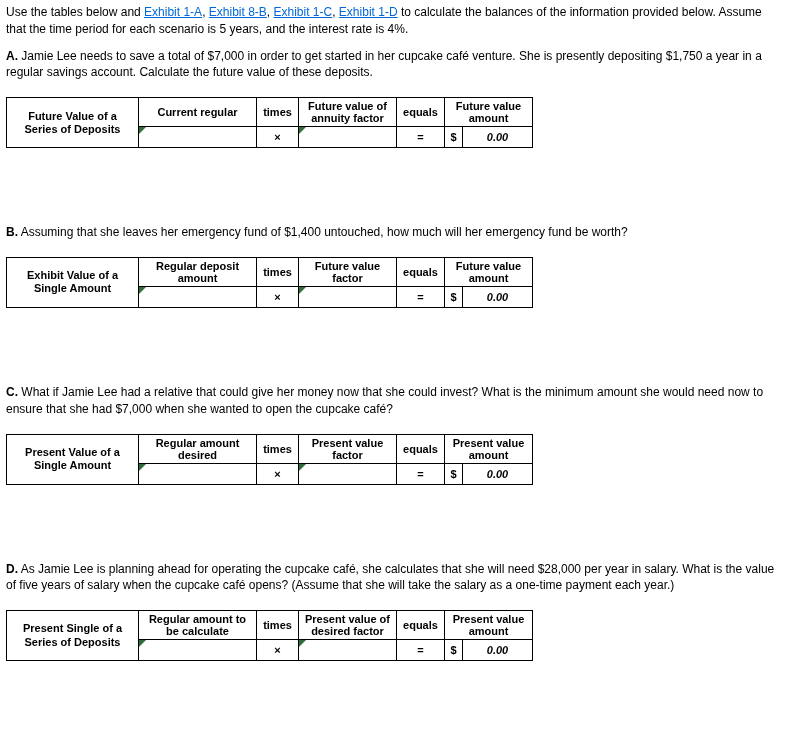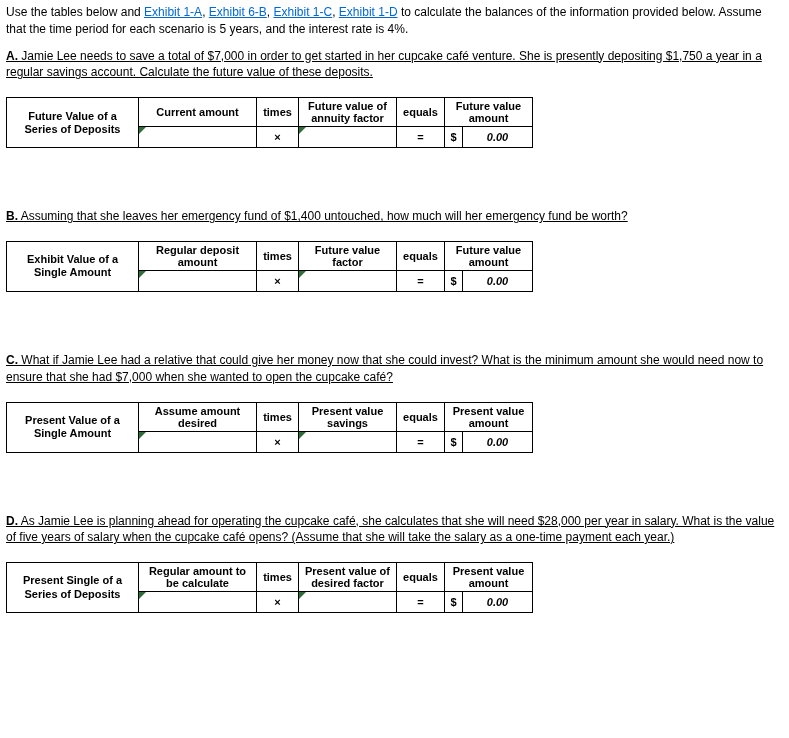--- a/index.html
+++ b/index.html
@@ -9,25 +9,25 @@
     font-family: Arial, Helvetica, sans-serif;
     font-size: 12px;
     color: #000;
     background: #fff;
     width: 789px;
   }
   .intro { line-height: 1.4; margin-bottom: 10px; }
   a.exh { color: #0068d6; text-decoration: underline; cursor: pointer; text-align: right; }
   .section-label { font-weight: bold; display: inline; }
   .section-text { display: inline; }
-  .section-block { line-height: 1.4; margin-bottom: 16px; text-decoration: underline; }
+  .section-block { line-height: 1.4; margin-bottom: 16px; }
   .gap { height: 60px; }
   table.calc {
     border-collapse: collapse;
-    margin-bottom: 0;
+    margin-bottom: 16px;
   }
   table.calc td, table.calc th {
     border: 1px solid #000;
     padding: 2px 4px;
     font-size: 11px;
     font-weight: bold;
     text-align: center;
     vertical-align: middle;
     background: #fff;
   }
@@ -74,31 +74,31 @@
     font-size: 11px;
     padding: 2px;
     background: transparent;
   }
   th.bluehead { font-weight: bold; }
 </style>
 </head>
 <body>
 
 <div class="intro">
-  <span>Use the tables below and </span><a class="exh">Exhibit 1-A</a>, <a class="exh">Exhibit 6-B</a>, <a class="exh">Exhibit 1-C</a>, <a class="exh">Exhibit 1-D</a><span> to calculate the balances of the information provided below. Assume that the time period for each scenario is 5 years, and the interest rate is 4%.</span>
+  <span>Use the tables below and </span><a class="exh">Exhibit 1-A</a>, <a class="exh">Exhibit 8-B</a>, <a class="exh">Exhibit 1-C</a>, <a class="exh">Exhibit 1-D</a><span> to calculate the balances of the information provided below. Assume that the time period for each scenario is 5 years, and the interest rate is 4%.</span>
 </div>
 
 <div class="section-block">
   <span class="section-label">A.</span><span class="section-text"> Jamie Lee needs to save a total of $7,000 in order to get started in her cupcake café venture. She is presently depositing $1,750 a year in a regular savings account. Calculate the future value of these deposits.</span>
 </div>
 <table class="calc">
   <tbody>
       <tr>
     <td rowspan="2" class="label-cell">Future Value of a Series of Deposits</td>
-    <th class="bluehead" style="width:118px">Current amount</th>
+    <th class="bluehead" style="width:118px">Current regular</th>
     <th class="bluehead times-col">times</th>
     <th class="bluehead" style="width:98px">Future value of annuity factor</th>
     <th class="bluehead equals-col">equals</th>
     <th class="bluehead" colspan="2">Future value amount</th>
   </tr>
   <tr>
     <td class="input-wide corner"><input class="cell-input" style=""></td>
     <td class="times-col">×</td>
     <td class="input-narrow corner"><input class="cell-input" style=""></td>
     <td class="equals-col">=</td>
@@ -136,23 +136,23 @@
 
 <div class="gap"></div>
 
 <div class="section-block">
   <span class="section-label">C.</span><span class="section-text"> What if Jamie Lee had a relative that could give her money now that she could invest? What is the minimum amount she would need now to ensure that she had $7,000 when she wanted to open the cupcake café?</span>
 </div>
 <table class="calc">
   <tbody>
       <tr>
     <td rowspan="2" class="label-cell">Present Value of a Single Amount</td>
-    <th class="bluehead" style="width:118px">Assume amount desired</th>
+    <th class="bluehead" style="width:118px">Regular amount desired</th>
     <th class="bluehead times-col">times</th>
-    <th class="bluehead" style="width:98px">Present value savings</th>
+    <th class="bluehead" style="width:98px">Present value factor</th>
     <th class="bluehead equals-col">equals</th>
     <th class="bluehead" colspan="2">Present value amount</th>
   </tr>
   <tr>
     <td class="input-wide corner"><input class="cell-input" style=""></td>
     <td class="times-col">×</td>
     <td class="input-narrow corner"><input class="cell-input" style=""></td>
     <td class="equals-col">=</td>
     <td class="dollar">$</td>
     <td class="result">0.00</td>

